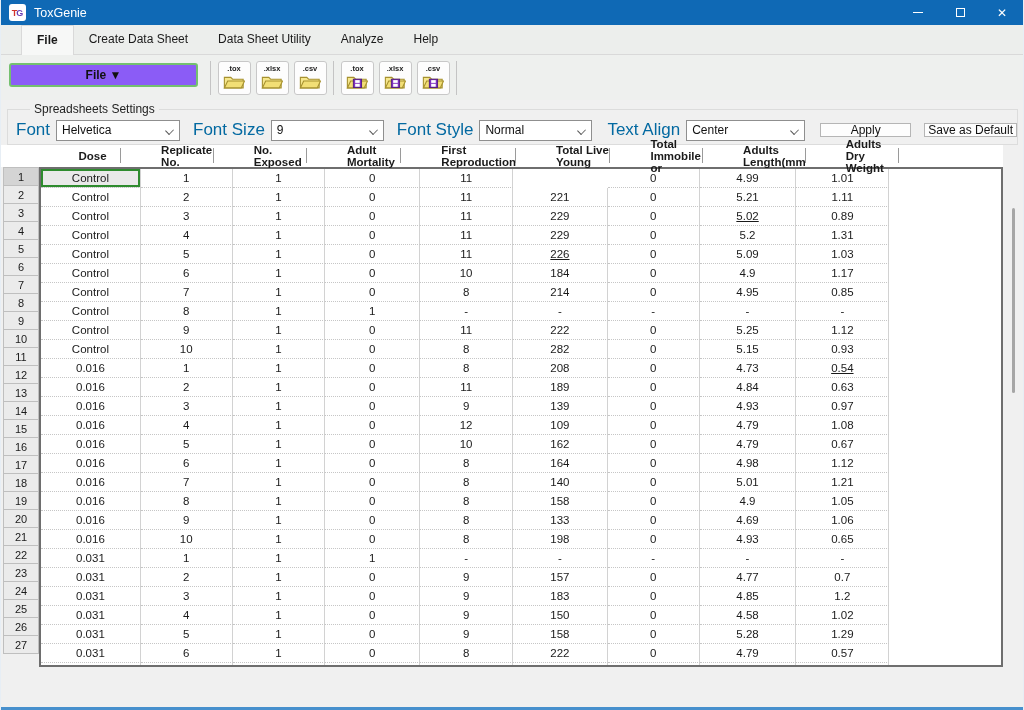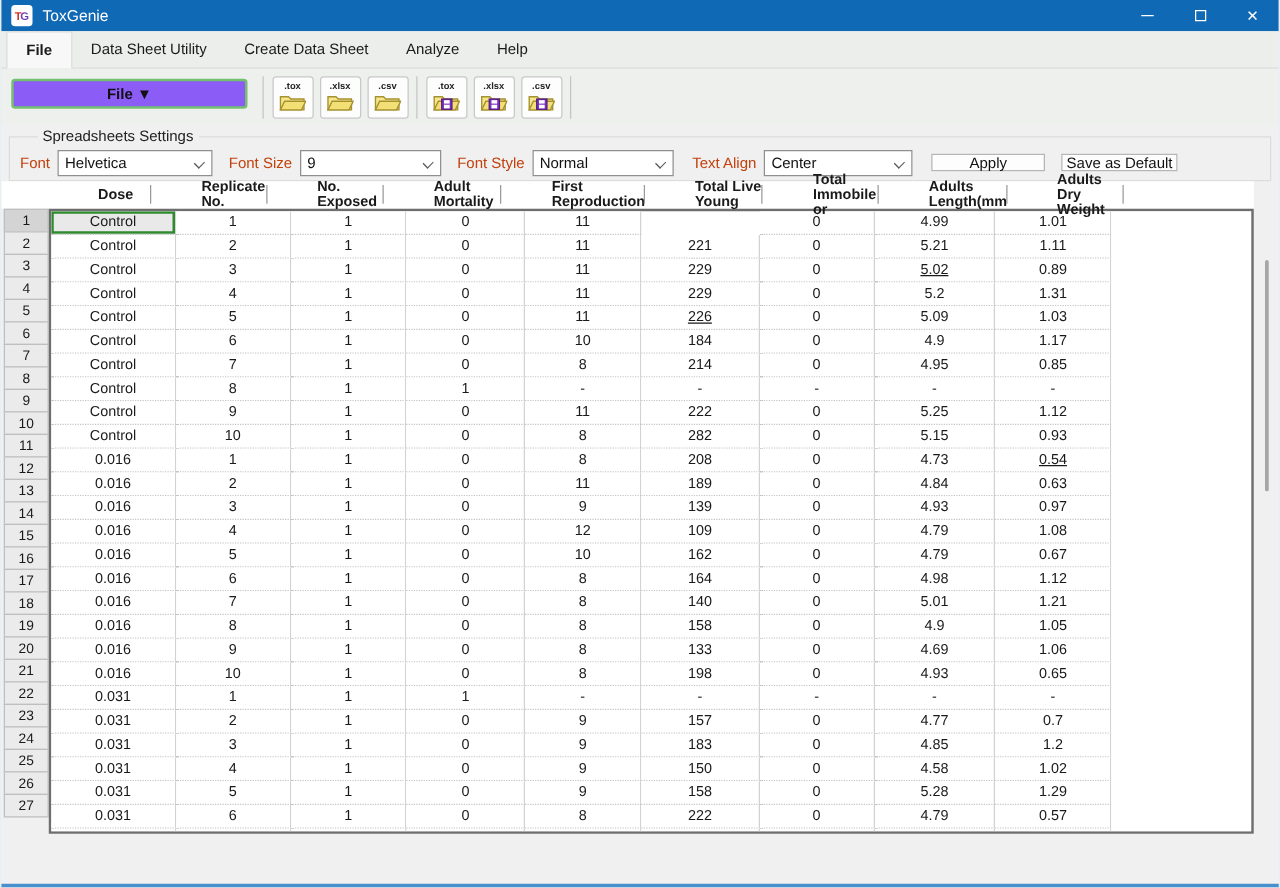--- a/index.html
+++ b/index.html
@@ -16,40 +16,40 @@
           font-size:9px; font-weight:bold; letter-spacing:0; }
   .logo .lt { color:#d2342a; } .logo .lg { color:#6a3fb5; margin-left:-1px; }
   .title-text { color:#fff; font-size:12.5px; margin-left:8px; }
   .win-controls { margin-left:auto; display:flex; height:100%; }
   .win-btn { width:42px; height:100%; display:flex; align-items:center; justify-content:center; color:#fff; }
   .min-glyph { width:10px; height:1px; background:#fff; display:block; }
   .max-glyph { width:9px; height:9px; border:1px solid #fff; display:block; }
   .close-glyph { font-size:12px; line-height:1; }
   
   .menubar { height:30px; background:#eceeec; display:flex; align-items:flex-end;
-             border-bottom:1px solid #d9d9d9; padding-left:4px; }
+             border-bottom:1px solid #d9d9d9; padding-left:20px; }
   .mtab { padding:0 15px; height:29px; line-height:29px; font-size:12px; color:#1a1a1a; position:relative; }
   .mtab.active { background:#f7f8f7; font-weight:bold; border:1px solid #d9d9d9; border-bottom:none;
                  margin-bottom:-1px; height:30px; line-height:29px; }
   
   .ribbon { height:45px; background:#eef0ee; position:relative; }
   .file-menu-btn { position:absolute; left:8px; top:8px; width:189px; height:24px;
     background:#8b5cf6; border:2px solid #74c06f; border-radius:3px;
     font-size:12px; font-weight:600; color:#111; display:flex; align-items:center; justify-content:center; }
   .icon-strip { position:absolute; left:205px; top:5px; display:flex; align-items:center; height:36px; }
   .vsep { width:1px; height:34px; background:#c4c4c4; margin:0 4px; }
   .icon-btn { width:33px; height:34px; background:#fdfdfd; border:1px solid #c8c8c8; border-radius:3px;
     margin:0 2.5px; display:flex; flex-direction:column; align-items:center; justify-content:flex-start; padding-top:2px; }
   .icon-btn .ext { font-size:7.5px; font-weight:bold; color:#222; line-height:9px; }
   .icon-btn svg { display:block; margin-top:1px; }
   
   fieldset.settings { margin:2px 6px 0 6px; border:1px solid #dcdcdc; height:43px; padding:2px 0 0 8px; }
   fieldset.settings legend { font-size:12px; color:#222; margin-left:14px; padding:0 4px; }
   .settings-row { display:flex; align-items:center; height:24px; }
-  .ctl-label { font-size:12px; color:#c2410c; margin-right:6px; white-space:nowrap; }
+  .ctl-label { font-size:17px; color:#0369a1; margin-right:6px; white-space:nowrap; }
   .combo { position:relative; height:21px; background:#fff; border:1px solid #8f8f8f;
     font-size:12px; color:#111; display:flex; align-items:center; padding-left:5px; }
   .combo .chev { position:absolute; right:6px; top:6px; width:7px; height:7px;
     border-left:1px solid #555; border-bottom:1px solid #555; transform:rotate(-45deg) scale(1,0.8); }
   .w-font{width:124px;margin-right:13px;} .w-size{width:113px;margin-right:13px;}
   .w-style{width:113px;margin-right:15px;} .w-align{width:119px;margin-right:15px;}
   .push-btn { height:14px; background:#fdfdfd; border:1px solid #b5b5b5; font-size:12px; color:#111;
     display:flex; align-items:center; justify-content:center; }
   .apply-btn { width:91px; margin-right:13px; } .savedef-btn { width:93px; }
   
@@ -98,22 +98,22 @@
           <span class="max-glyph"></span>
         </div>
       <div class="win-btn">
           <span class="close-glyph">✕</span>
         </div>
     </div>
   </div>
 
   <div class="menubar" id="menu-tabs">
       <div class="mtab active">File</div>
+      <div class="mtab">Create Data Sheet</div>
       <div class="mtab">Data Sheet Utility</div>
-      <div class="mtab">Create Data Sheet</div>
       <div class="mtab">Analyze</div>
       <div class="mtab">Help</div>
     </div>
 
   <div class="ribbon">
     <div class="file-menu-btn">File ▼</div>
     <div class="icon-strip" id="icon-strip">
         <div class="vsep"></div>
         <div class="icon-btn">
           <span class="ext">.tox</span>

